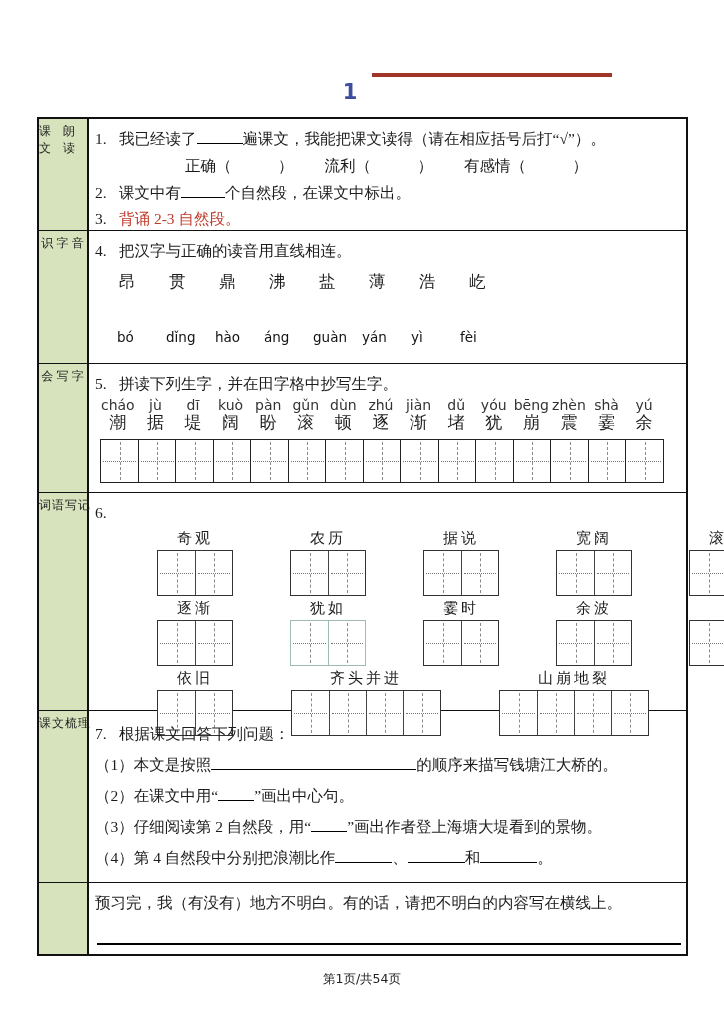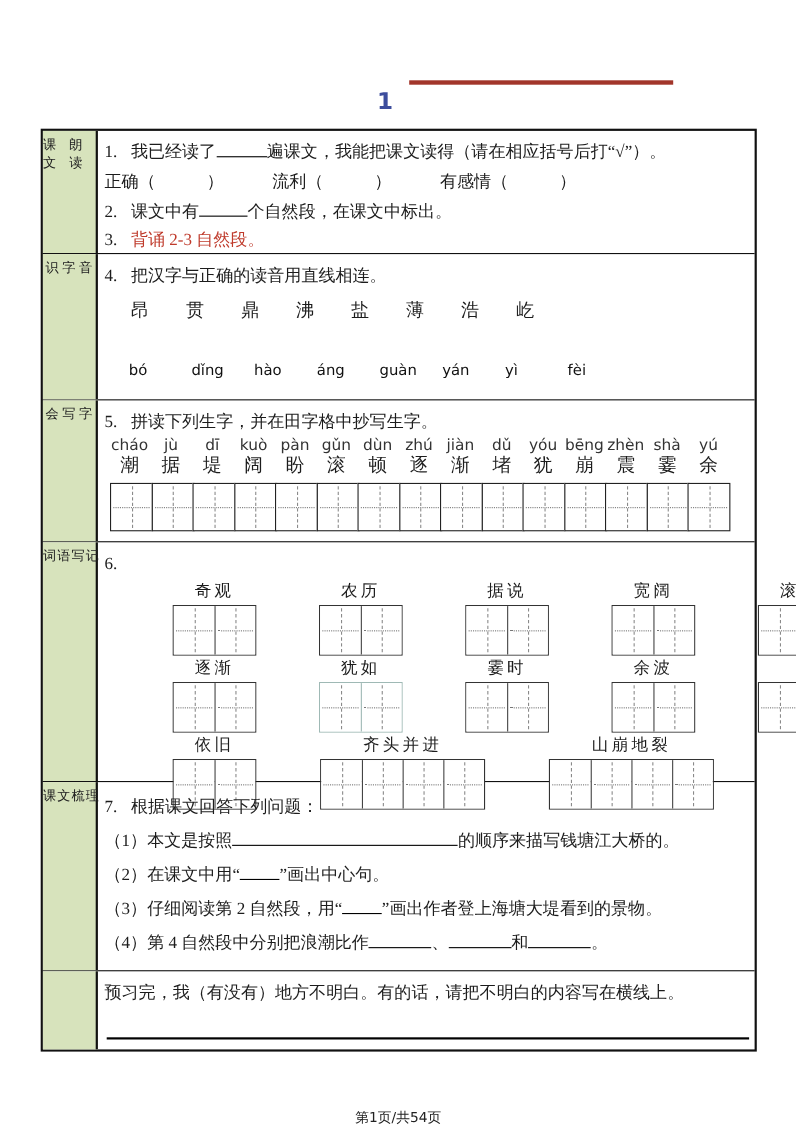--- a/index.html
+++ b/index.html
@@ -20,26 +20,26 @@
     border-right:2px solid #111; display:flex; flex-direction:row;
     align-items:flex-start; justify-content:space-evenly; font-size:12px; color:#222;
     padding:4px 0; letter-spacing:1px; }
   .row-content { flex:1; padding:7px 8px 5px 6px; position:relative; font-size:15.5px; }
   .qline { display:flex; line-height:26px; }
   .qnum { width:24px; flex:0 0 24px; }
   .blank { display:inline-block; border-bottom:1.6px solid #000; height:15px;
     vertical-align:baseline; }
   .b46{width:46px} .b44{width:44px} .b205{width:205px} .b36{width:36px} .b57{width:57px}
   .red { color:var(--red-text,#c0392b); }
-  .opts { display:flex; gap:44px; line-height:28px; }
+  .opts { display:flex; gap:31px; line-height:28px;justify-content:center; }
   
   .match-chars { display:flex; padding-left:24px; margin-top:7px; }
   .match-chars span { width:50px; font-size:16.5px; }
   .match-pinyin { display:flex; padding-left:22px; margin-top:36px;
-    font-family:"DejaVu Sans", sans-serif; font-size:13.5px; color:#111;gap:8px; }
+    font-family:"DejaVu Sans", sans-serif; font-size:13.5px; color:#111; }
   .match-pinyin span { width:49px; }
   
   .pych-row { display:flex; margin-top:3px; padding-left:4px; }
   .pych { width:37.6px; display:flex; flex-direction:column; align-items:center; }
   .pych .py { font-family:"DejaVu Sans", sans-serif; font-size:14px; color:#333; height:11px;
     line-height:11px; }
   .pych .ch { font-size:17px; line-height:23px; }
   .tzg-row { display:flex; margin-top:5px; padding-left:5px; }
   .tzg { width:39px; height:44px; border:1.5px solid #222; position:relative; background:#fff; }
   .tzg + .tzg { margin-left:-1.5px; }
@@ -59,21 +59,21 @@
     border-left:1px dashed #8a8a8a; }
   .wg-cell::after { content:""; position:absolute; top:50%; left:2px; right:2px;
     border-top:1px dotted #777; }
   .wg.teal .wg-grid { border-color:var(--teal-grid,#9fb9b5); }
   .wg.teal .wg-cell { border-left-color:var(--teal-grid,#9fb9b5); }
   
   .outline-line { line-height:31px; white-space:nowrap; }
   
   .write-line { position:absolute; left:8px; right:5px; bottom:9px; border-top:2px solid #000; }
   .footer { position:absolute; left:0; top:971px; width:724px; text-align:center;
-    font-family:"DejaVu Sans", sans-serif; font-size:12.5px; color:#222;margin-top:37px; }
+    font-family:"DejaVu Sans", sans-serif; font-size:12.5px; color:#222; }
 </style>
 </head>
 <body>
 
 <div class="divider-red"></div>
 <div class="lesson-num">1</div>
 
 <div class="sheet">
 
   <div class="srow" style="height:112px">

